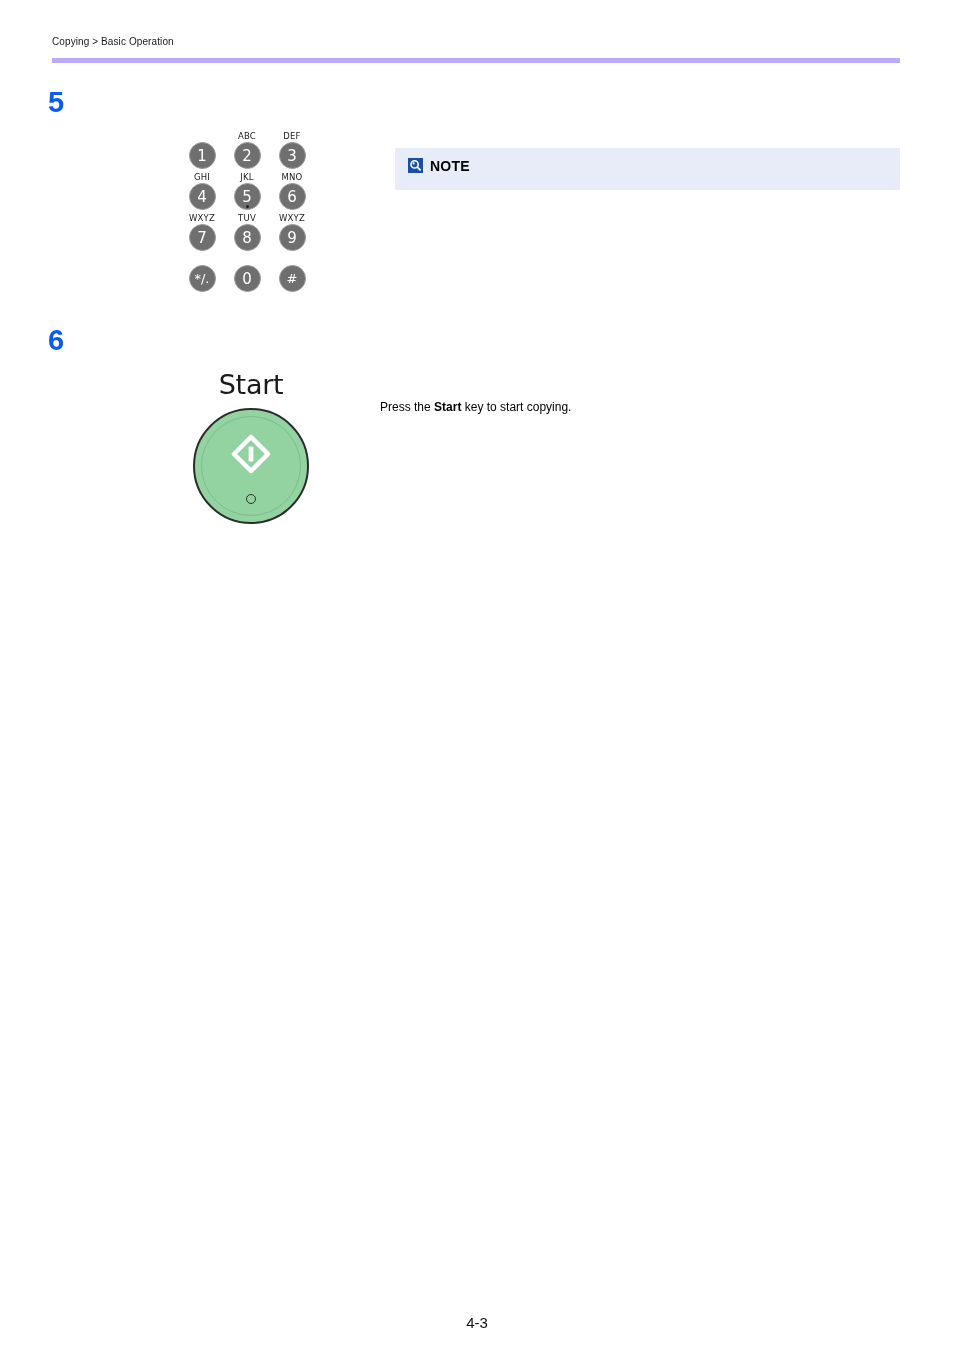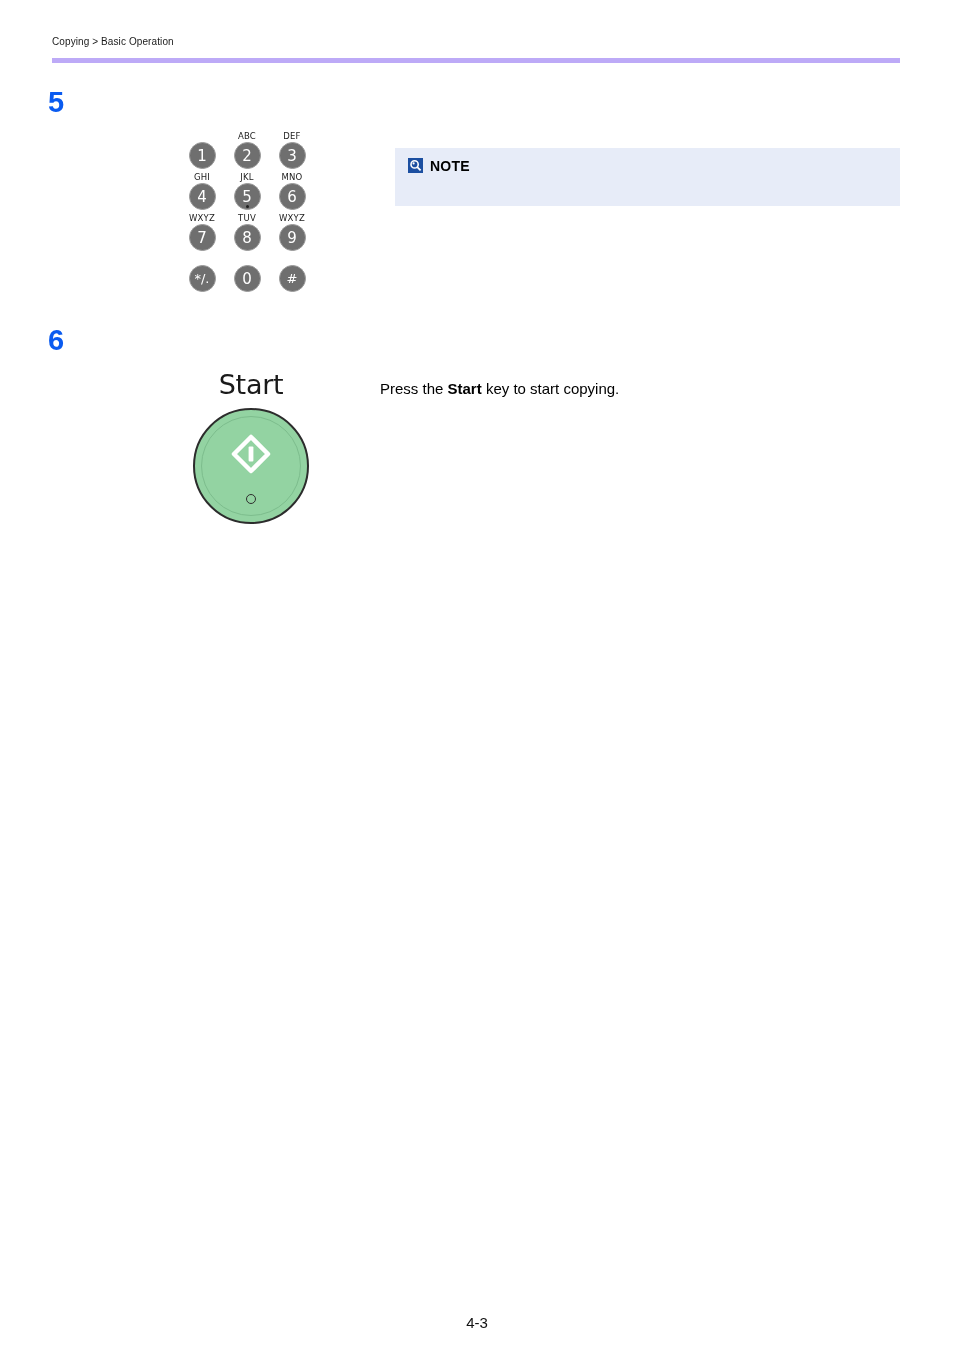--- a/index.html
+++ b/index.html
@@ -116,21 +116,21 @@
     left: 50%;
     margin-left: -1.5px;
   }
 
   
   .note-box {
     position: absolute;
     left: 395px;
     top: 148px;
     width: 505px;
-    height: 58px;
+    height: 42px;
     background: #e7ecf8;
     box-sizing: border-box;
     padding: 9px 0 0 13px;
   }
   .note-head {
     display: flex;
     align-items: center;
     gap: 7px;
     height: 17px;
   }
@@ -208,22 +208,22 @@
     height: 10px;
     border-radius: 50%;
     border: 1.5px solid #2f2f2f;
     box-sizing: border-box;
   }
 
   
   .body-text {
     position: absolute;
     left: 380px;
-    top: 378px;
-    font-size: 15px;
+    top: 397px;
+    font-size: 12px;
     line-height: 21px;
     color: #000;
   }
   .body-text b { font-weight: bold; }
 
   
   .footer {
     position: absolute;
     left: 0;
     right: 0;

